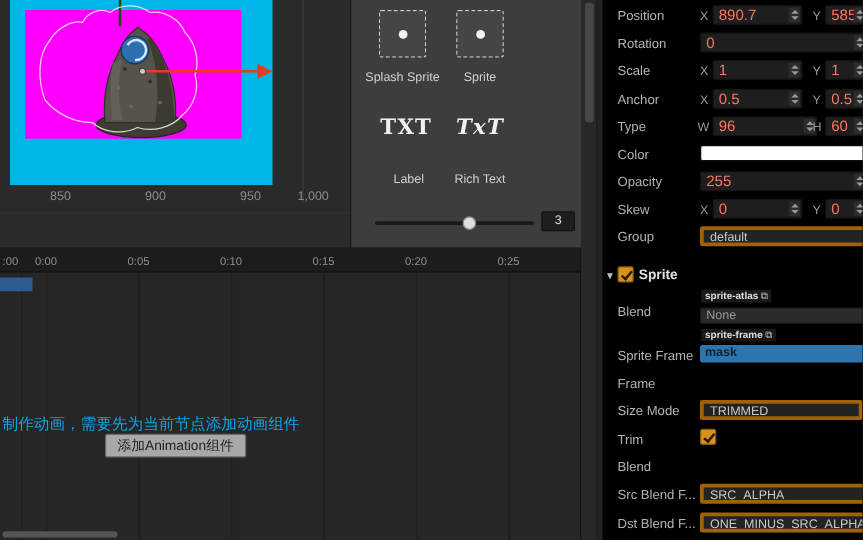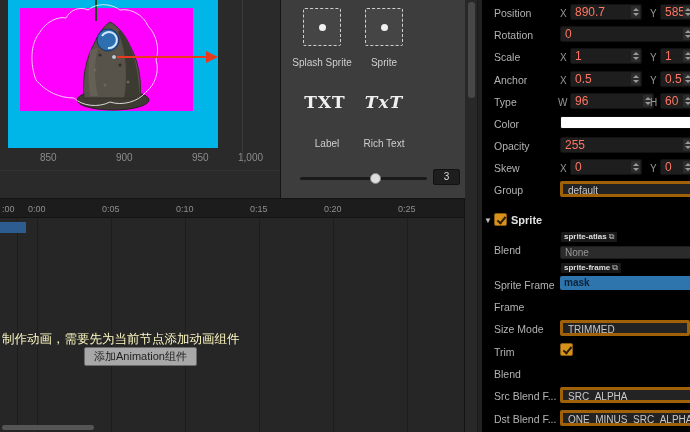--- a/index.html
+++ b/index.html
@@ -25,21 +25,21 @@
   .slider-track{position:absolute;left:19px;top:177px;width:127px;height:3px;background:#1a1a1a;border-radius:2px}
   .slider-handle{position:absolute;left:70px;top:-4px;width:11px;height:11px;border-radius:50%;background:#dedede;border:1px solid #8a8a8a}
   .slider-value{position:absolute;left:152px;top:169px;width:27px;height:16px;background:#1e1e1e;border:1px solid #121212;border-radius:2px;color:#d8d8d8;font-size:10px;text-align:center;line-height:14px}
 
   
   .timeline-panel{position:absolute;left:0;top:199px;width:465px;height:233px;background:#262626;border-right:1px solid #141414;overflow:hidden}
   .tl-header{position:absolute;left:0;top:0;width:465px;height:19px;background:#1c1c1c;border-bottom:1px solid #121212}
   .time-label{position:absolute;top:5px;font-size:9px;color:#8f8f8f}
   .tl-grid{position:absolute;left:0;top:19px;right:0;bottom:0;background-image:repeating-linear-gradient(90deg,#1d1d1d 0,#1d1d1d 1px,transparent 1px,transparent 74px);background-position-x:37px}
   .tl-selection{position:absolute;left:0;top:23px;width:26px;height:11px;background:#2d5c90}
-  .tl-hint{position:absolute;left:2px;top:132px;font-size:12.5px;color:#fef9c3;white-space:nowrap}
+  .tl-hint{position:absolute;left:2px;top:132px;font-size:12.5px;color:#0ea5e9;white-space:nowrap}
   .add-anim-btn{position:absolute;left:84px;top:148px;height:19px;padding:0 9px;background:#a8a8a8;border:1px solid #6a6a6a;border-radius:2px;color:#222;font-size:11px;font-family:"Liberation Sans",sans-serif}
   .tl-hscroll{position:absolute;left:2px;top:226px;width:92px;height:5px;background:#555;border-radius:3px}
 
   
   .gap-strip{position:absolute;left:465px;top:0;width:13px;height:432px;background:#282828;border-right:1px solid #1a1a1a}
   .vscroll-thumb{position:absolute;left:3px;top:2px;width:7px;height:96px;background:#474747;border-radius:3px}
 
   
   .inspector{position:absolute;left:482px;top:0;width:212px;height:432px;background:#000000;overflow:hidden}
   .plabel{position:absolute;left:12px;font-size:10.5px;color:#b3b3b3;white-space:nowrap}

